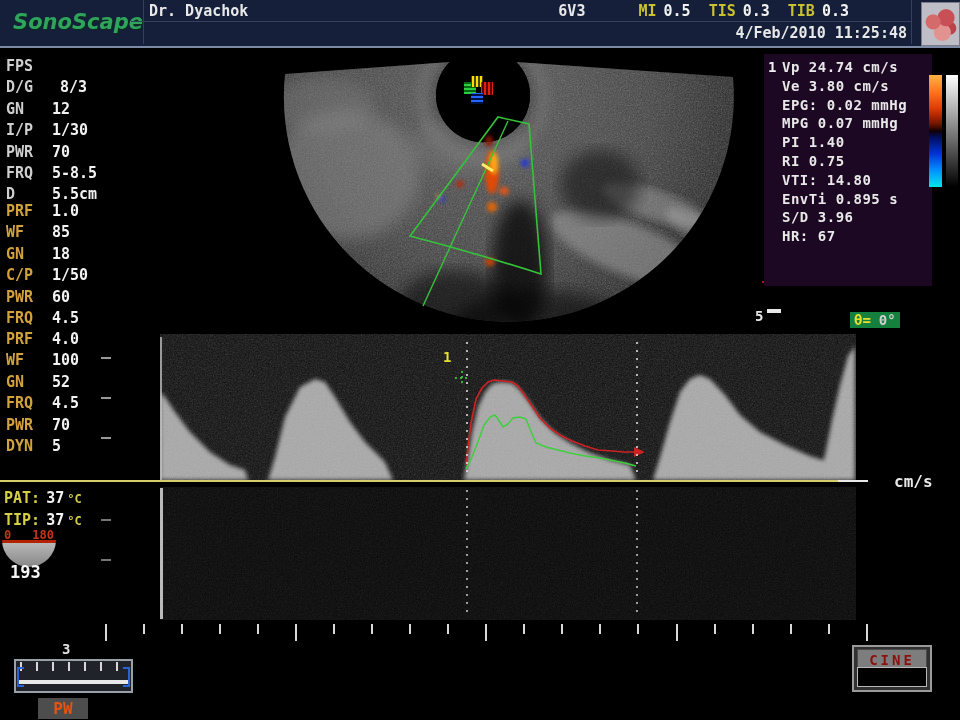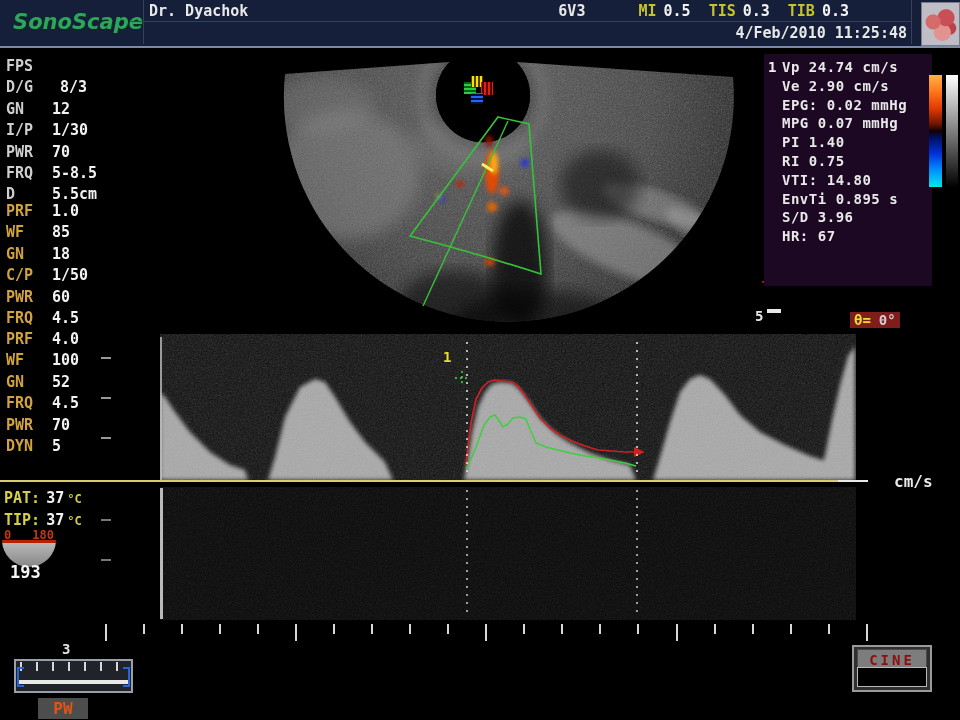--- a/index.html
+++ b/index.html
@@ -33,21 +33,21 @@
   .mmark{width:14px;color:#f0f0f0;}
   .mbody{flex:1;}
   .mlabel{margin-right:9px;}
   
   #cbar{left:929px;top:75px;width:13px;height:112px;
         background:linear-gradient(#ffb347 0%,#ff7a1e 14%,#e03a00 30%,#6b1400 44%,#100005 50%,#001060 56%,#0030d8 70%,#0090ff 85%,#00e8e8 100%);}
   #gbar{left:946px;top:75px;width:12px;height:112px;background:linear-gradient(#ffffff,#000000);}
   
   #scale5{left:755px;top:308px;font-size:14px;font-weight:bold;color:#e8e8e8;}
   #scale5 .ovl{display:inline-block;width:14px;height:4px;background:#e8e8e8;margin-left:4px;margin-bottom:8px;}
-  #theta{left:850px;top:312px;font-size:14px;font-weight:bold;background:#7f1d1d;padding:0 4px;}
+  #theta{left:850px;top:312px;font-size:14px;font-weight:bold;background:#15803d;padding:0 4px;}
   #theta .tl{color:#e6e02e;}
   #theta .tv{color:#cfcfcf;margin-left:8px;}
   #unit{left:874px;top:472px;font-size:16px;font-weight:bold;color:#e8e8e8;margin-left:20px;}
   #beatmark{left:443px;top:349px;font-size:14px;font-weight:bold;color:#e6e02e;}
   
   .trow{left:4px;font-size:15px;font-weight:bold;}
   .trow .tl{color:#d6cf45;}
   .trow .tv{color:#f2f2f2;margin-left:6px;}
   .trow .tu{color:#d6cf45;font-size:12px;margin-left:3px;}
   #gaugenums{left:4px;top:528px;width:50px;display:flex;justify-content:space-between;font-size:12px;font-weight:bold;color:#c43518;}
@@ -320,21 +320,21 @@
       </div>
   </div>
 
   <div id="meas" class="abs">
     <div class="mrow">
         <span class="mmark">1</span>
         <span class="mbody"><span class="mlabel">Vp</span><span>24.74 cm/s</span></span>
       </div>
     <div class="mrow">
         <span class="mmark"></span>
-        <span class="mbody"><span class="mlabel">Ve</span><span>2.90 cm/s</span></span>
+        <span class="mbody"><span class="mlabel">Ve</span><span>3.80 cm/s</span></span>
       </div>
     <div class="mrow">
         <span class="mmark"></span>
         <span class="mbody"><span class="mlabel">EPG:</span><span>0.02 mmHg</span></span>
       </div>
     <div class="mrow">
         <span class="mmark"></span>
         <span class="mbody"><span class="mlabel">MPG</span><span>0.07 mmHg</span></span>
       </div>
     <div class="mrow">

